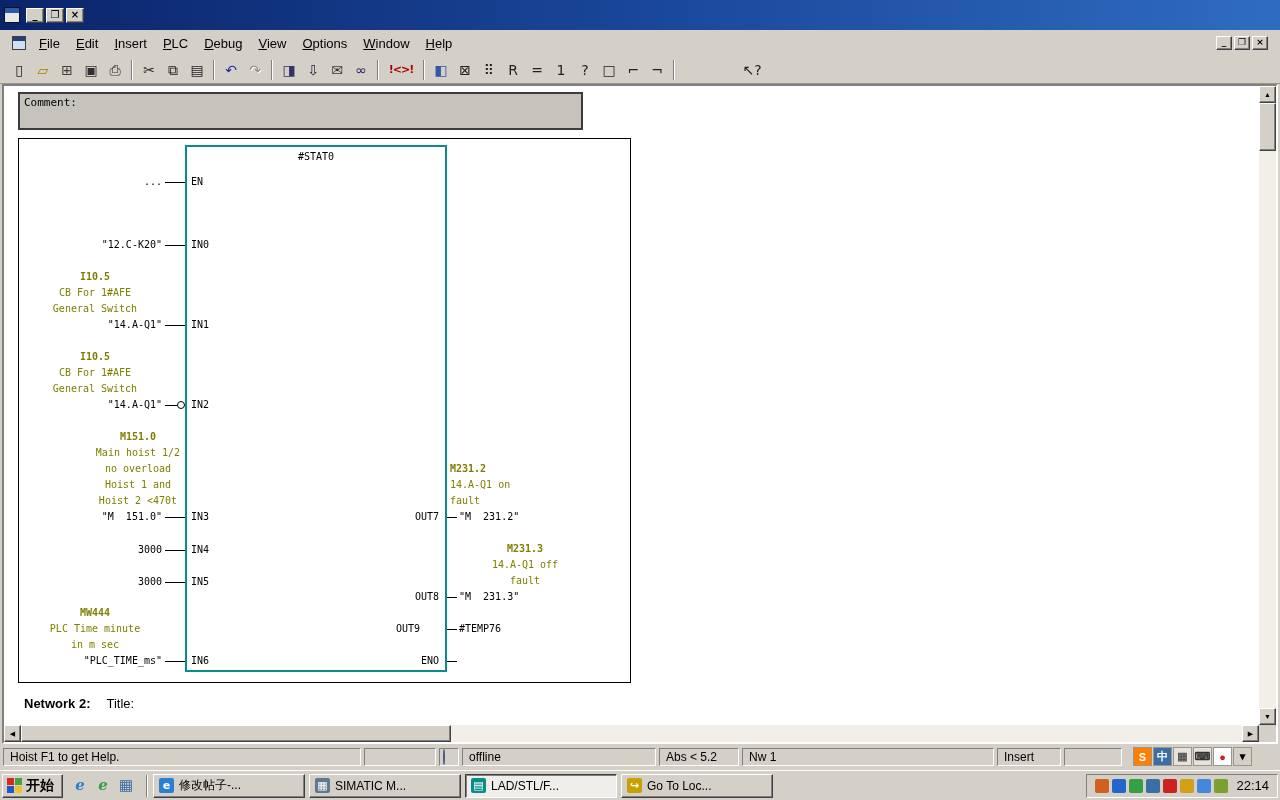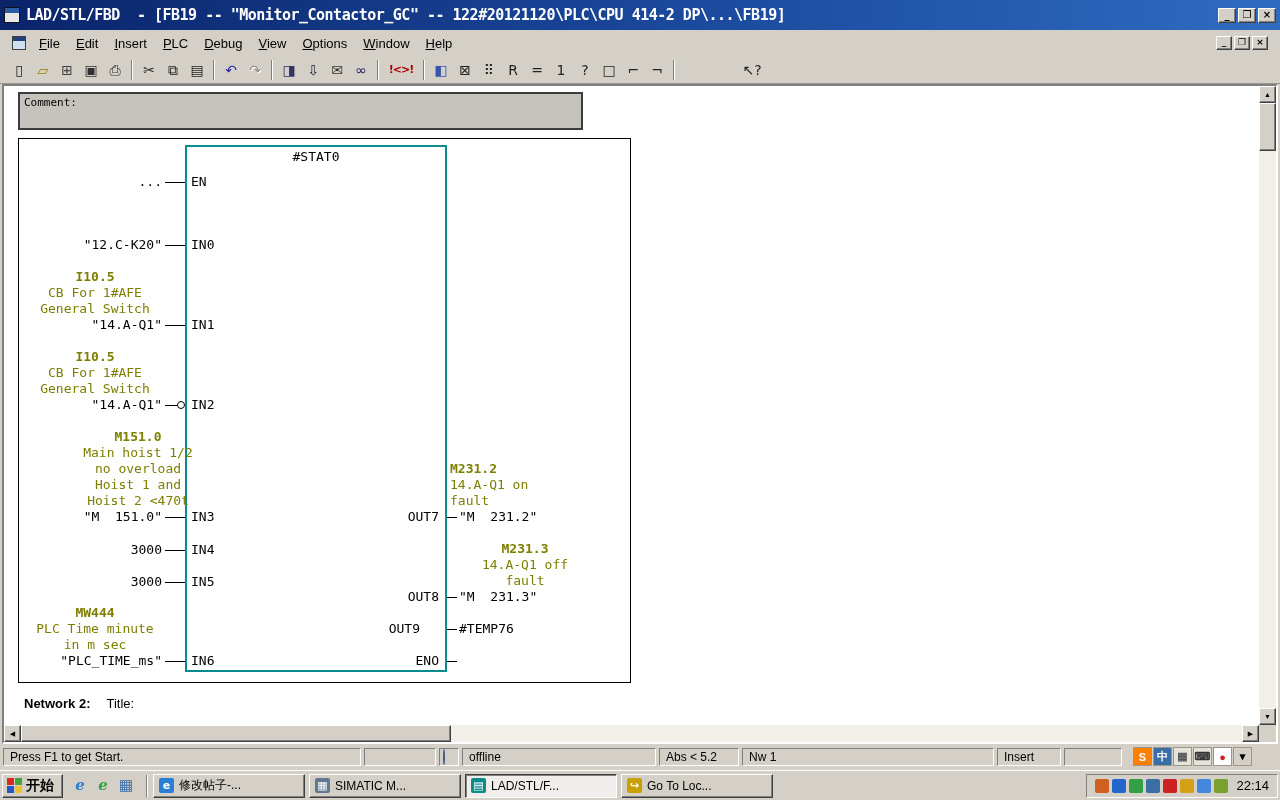--- a/index.html
+++ b/index.html
@@ -24,21 +24,21 @@
 
 .toolbar{position:absolute;left:0;top:56px;width:100%;height:28px;background:#d4d0c8;display:flex;align-items:center;padding:0 7px;border-bottom:1px solid #9a968e}
 .tbi{width:22px;height:22px;margin:0 1px;display:flex;align-items:center;justify-content:center;font:14px/1 "DejaVu Sans",sans-serif;color:#222;flex:none}
 .tbi.wide{width:34px;font-weight:bold;font-size:11px;letter-spacing:-1px}
 .tbi.grayed{color:#8d8a83;text-shadow:1px 1px 0 #fff}
 .tsep{width:0;height:20px;margin:0 4px;border-left:1px solid #808080;border-right:1px solid #fff;flex:none}
 
 
 .editor{position:absolute;left:2px;top:84px;width:1276px;height:660px;border:2px solid;border-color:#808080 #fff #fff #808080;background:#14b8a6}
 .edcontent{position:absolute;left:0;top:0;width:1255px;height:639px;background:#fff;overflow:hidden}
-.fbd{font-family:"DejaVu Sans Mono",monospace;font-size:13px;line-height:16px}
+.fbd{font-family:"DejaVu Sans Mono",monospace;font-size:10px;line-height:16px}
 .comment-box{position:absolute;left:14px;top:6px;width:565px;height:38px;background:#c6c3bd;border:2px solid #3c3c3c;padding:1px 4px}
 .comment-box .clabel{font-family:"DejaVu Sans Mono",monospace;font-size:11px}
 .network-frame{position:absolute;left:14px;top:52px;width:613px;height:545px;border:1px solid #000}
 .fbd-block{position:absolute;left:181px;top:59px;width:262px;height:527px;border:2px solid #0a8c8a;background:#fff}
 .block-name{width:100%;text-align:center;margin-top:2px}
 .edlayer{position:absolute;left:0;top:0;width:100%;height:100%}
 .lblgrp{position:absolute}
 .addr{font-weight:bold;color:#7e7e00}
 .cmt{color:#7e7e00}
 .operand{position:absolute;height:16px;white-space:pre;color:#000}
@@ -81,21 +81,20 @@
 .trico{width:14px;height:14px;border-radius:2px;flex:none}
 .clock{font-size:13px;margin-left:5px}
 </style>
 </head>
 <body>
 
 <div id="root">
 
   <div class="titlebar">
     <span class="app-icon"></span>
-    <span class="title-text">LAD/STL/FBD  - [FB19 -- "Monitor_Contactor_GC" -- 122#20121120\PLC\CPU 414-2 DP\...\FB19]</span>
     <span class="caption-btns" id="caption-btns">
         <span class="cbtn">_</span>
         <span class="cbtn">❐</span>
         <span class="cbtn">×</span>
       </span>
   </div>
 
   <div class="menubar">
     <span class="mdi-icon"></span>
     <span id="menu-items" style="display:flex">
@@ -241,21 +240,21 @@
     </div>
     <div class="hscroll">
       <span class="sbtn" style="left:0">◀</span>
       <span class="sthumb hthumb"></span>
       <span class="sbtn" style="right:0">▶</span>
     </div>
     <div class="corner"></div>
   </div>
 
   <div class="statusbar">
-    <span class="spanel sp-help">Press F1 to get Start.</span>
+    <span class="spanel sp-help">Hoist F1 to get Help.</span>
     <span class="spanel sp-b1"></span>
     <span class="spanel sp-conn"><span class="connicon"></span></span>
     <span class="spanel sp-off">offline</span>
     <span class="spanel sp-abs">Abs &lt; 5.2</span>
     <span class="spanel sp-nw">Nw 1</span>
     <span class="spanel sp-ins">Insert</span>
     <span class="spanel sp-b2"></span>
     <span class="langbar" id="langbar">
         <span class="lic" style="background: rgb(255, 127, 0); color: rgb(255, 255, 255);">S</span>
         <span class="lic" style="background: rgb(58, 110, 165); color: rgb(255, 255, 255);">中</span>

